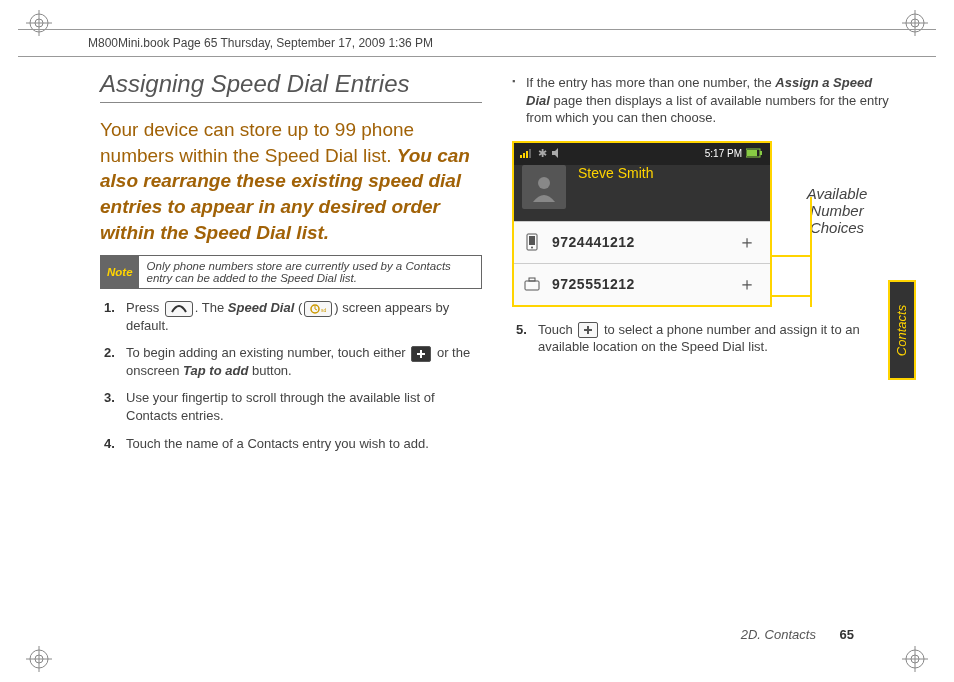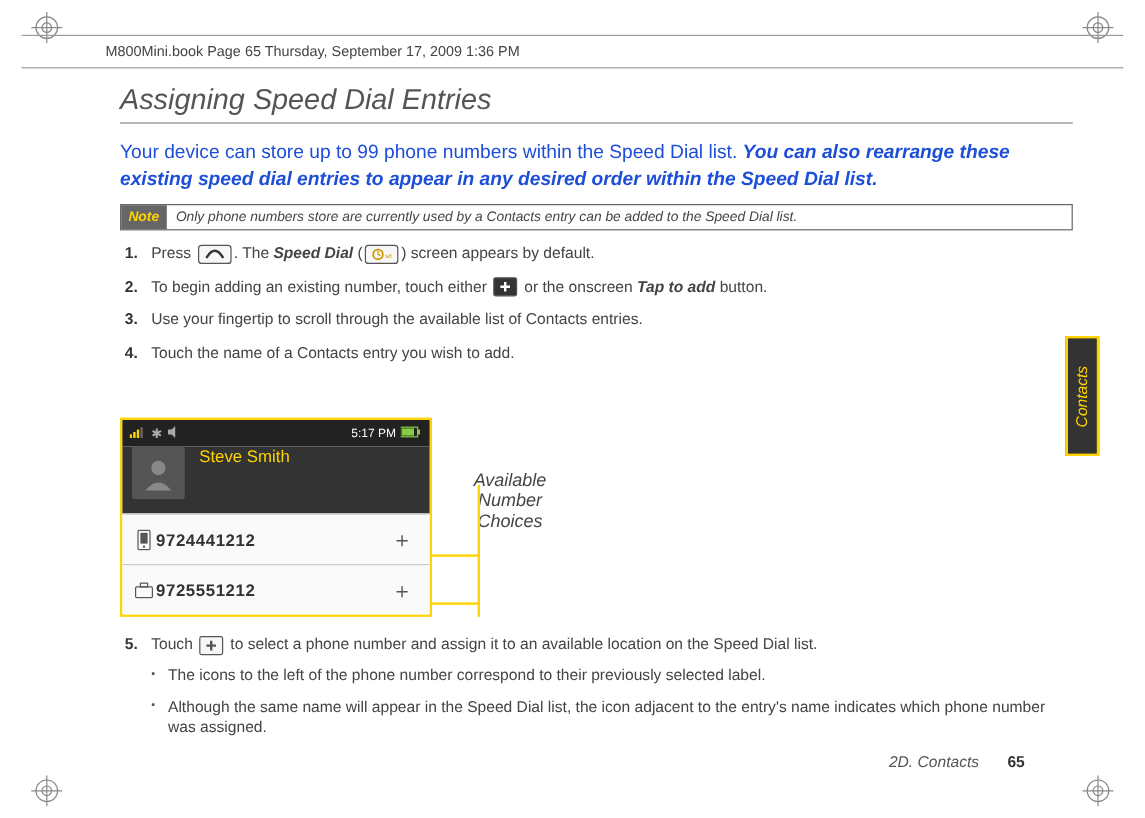--- a/index.html
+++ b/index.html
@@ -29,33 +29,32 @@
   .cm-tl { top: 10px; left: 26px; }
   .cm-tr { top: 10px; right: 26px; }
   .cm-bl { bottom: 10px; left: 26px; }
   .cm-br { bottom: 10px; right: 26px; }
   .header-text { font-size: 12px; color: #444; margin-left: 60px;}
   .page-body {
     position: absolute;
     top: 70px; left: 100px; right: 60px; bottom: 60px;
     display: flex;
     gap: 30px;
-    flex-direction: column;
   }
   .col { flex: 1; }
   .heading {
     font-family: Arial, sans-serif;
     font-style: italic;
     font-weight: 400;
     font-size: 24px;
     color: #555;
     margin-bottom: 4px;
   }
   .rule { border: none; border-top: 1px solid #888; margin-bottom: 14px; }
-  .para { font-size: 16px; color: #1d4ed8; line-height: 1.35; margin-bottom: 10px; }
+  .para { font-size: 19px; color: #a16207; line-height: 1.35; margin-bottom: 10px; }
   .emph { font-style: italic; font-weight: bold; }
   .note-box { display: flex; border: 1px solid #666; margin: 8px 0 10px 0; font-size: 11.5px; }
   .note-label { background: #666; color: #ffd400; padding: 4px 6px; font-style: italic; font-weight: bold; display:flex; align-items:center;}
   .note-text { padding: 4px 8px; font-style: italic; color: #444; flex:1;}
   .subhead { font-style: italic; font-weight: bold; font-size: 13px; margin: 6px 0 8px 0; color:#444;}
   ol.steps { list-style: none; counter-reset: step; padding-left: 0; }
   ol.steps > li { counter-increment: step; position: relative; padding-left: 26px; margin-bottom: 10px; font-size: 13px; color:#444; line-height:1.35;}
   ol.steps > li::before { content: counter(step) "."; position: absolute; left: 4px; top:0; font-weight: bold; color:#333;}
   .bullet-list { list-style: none; padding-left: 0; }
   .bullet-list li { position: relative; padding-left: 14px; margin-bottom: 8px; font-size:13px; color:#444; line-height:1.35;}
@@ -97,21 +96,21 @@
   }
   .status-left { display:flex; gap:4px; align-items:center;}
   .status-right { display:flex; gap:4px; align-items:center;}
   .contact-hdr {
     background: #333; height: 56px; display: flex; align-items: flex-start; padding: 0 8px;
   }
   .avatar { width: 44px; height: 44px; background: #555; border-radius:2px; display:flex; align-items:center; justify-content:center;}
   .contact-name { color: #ffd400; font-size: 14px; margin-left: 12px; font-family: Arial;}
   .num-row {
     height: 42px; border-top: 1px solid #ccc; display: flex; align-items: center;
-    padding: 12px 8px; background:#fafafa;
+    padding: 12px 8px; gap: 10px; background:#fafafa;
   }
   .num-row:last-child { border-bottom: none;}
   .num-icon { width: 20px; display:flex; justify-content:center;}
   .num-text { flex:1; font-size: 14px; color:#333; font-weight:bold; letter-spacing:0.5px;}
   .plus-btn { width: 30px; height: 30px; border-radius: 4px;  display:flex; align-items:center; justify-content:center; font-size:18px; color:#555;}
   .callout {
     position: absolute;
     right: -120px; top: 50px;
     width: 110px;
     font-size: 15px; font-style: italic; color:#444; text-align:center;
@@ -200,20 +199,25 @@
               <line x1="2" y1="6" x2="10" y2="6" stroke="#fff" stroke-width="2"></line>
             </svg>
           </span><span> or the onscreen </span><span class="emph">Tap to add</span><span> button.</span>
       </li>
       <li>Use your fingertip to scroll through the available list of Contacts entries.</li>
       <li>Touch the name of a Contacts entry you wish to add.</li>
     </ol>
   </div>
 
   <div class="col">
+    <ul class="bullet-list" style="margin-top:4px;">
+      <li>
+        <span>If the entry has more than one number, the </span><span class="emph">Assign a Speed Dial</span><span> page then displays a list of available numbers for the entry from which you can then choose.</span>
+      </li>
+    </ul>
 
     <div class="shot-wrap">
       <div class="device-shot">
         <div class="statusbar">
           <div class="status-left">
             <span><svg width="14" height="10">
                   <rect x="0" y="7" width="2" height="3" fill="#ffd400"></rect>
                   <rect x="3" y="5" width="2" height="5" fill="#ffd400"></rect>
                   <rect x="6" y="3" width="2" height="7" fill="#ffd400"></rect>
                   <rect x="9" y="1" width="2" height="9" fill="#666"></rect>
@@ -271,24 +275,20 @@
     </div>
 
     <ol class="steps" start="5" style="counter-reset: step 4;">
       <li>
         <span>Touch </span><span class="inline-icon small">
             <svg width="12" height="12">
               <line x1="6" y1="2" x2="6" y2="10" stroke="#555" stroke-width="2"></line>
               <line x1="2" y1="6" x2="10" y2="6" stroke="#555" stroke-width="2"></line>
             </svg>
           </span><span> to select a phone number and assign it to an available location on the Speed Dial list.</span>
-        <ul class="bullet-list" style="margin-top:8px;">
-          <li>The icons to the left of the phone number correspond to their previously selected label.</li>
-          <li>Although the same name will appear in the Speed Dial list, the icon adjacent to the entry's name indicates which phone number was assigned.</li>
-        </ul>
       </li>
     </ol>
   </div>
 </div>
 
 <div class="footer">
   <span>2D. Contacts</span>
   <span class="pageno">65</span>
 </div>
 

